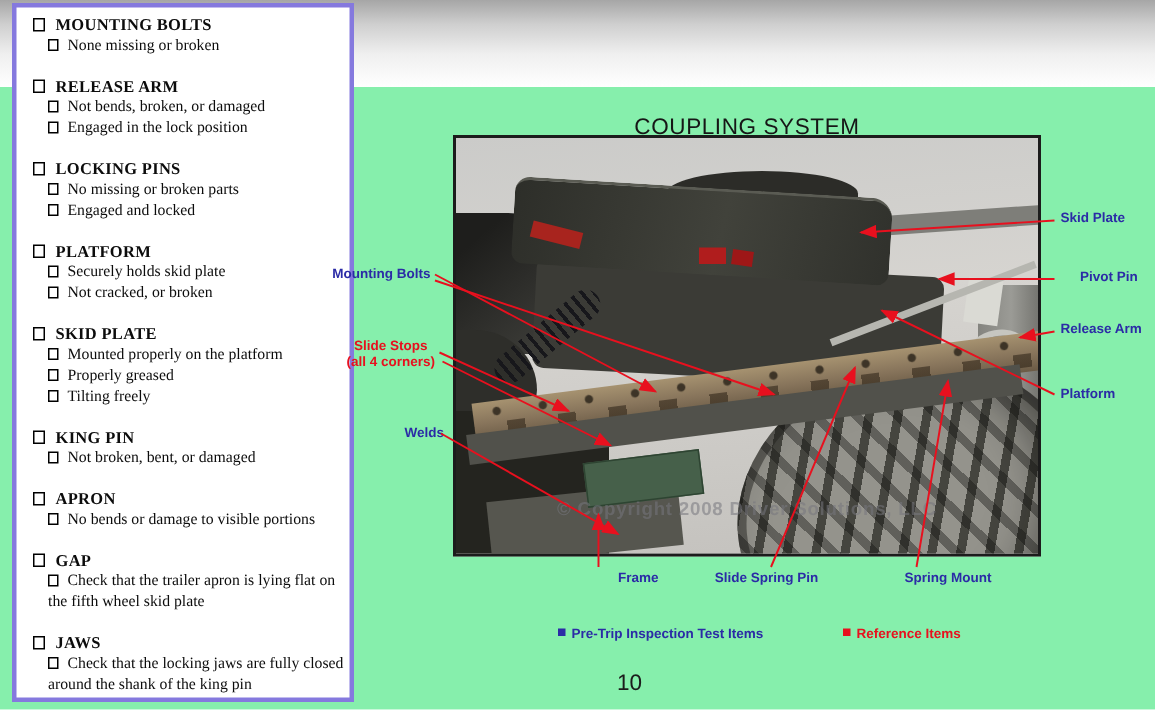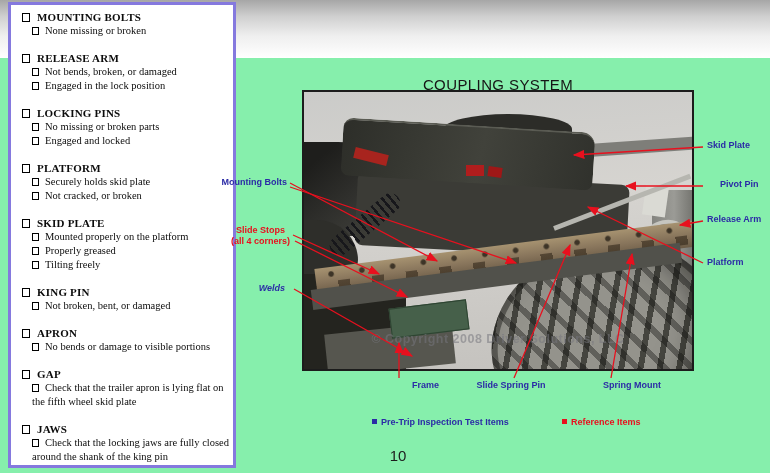--- a/index.html
+++ b/index.html
@@ -18,21 +18,21 @@
   .group { margin-bottom:13px; }
   .g-head { line-height:14px; font-weight:bold; font-size:11px; letter-spacing:.2px; }
   .g-item { line-height:14px; font-size:10.5px; margin-left:10px; }
   .cb { display:inline-block; width:8px; height:9px; border:1.4px solid #000;
         margin-right:7px; vertical-align:-1px; background:#fff; }
   .cb-sm { width:7px; height:8px; margin-right:6px; }
 
   
   .title { position:absolute; left:302px; top:56px; width:392px; text-align:center;
     font-size:15px; color:#161616; letter-spacing:.4px;margin-top:20px; }
-  .pagenum { position:absolute; left:368px; top:447px; width:60px; text-align:center;
+  .pagenum { position:absolute; left:368px; top:447px; width:60px; text-align:right;
     font-size:15px; color:#1c1c1c; }
 
   
   .photo { position:absolute; left:302px; top:90px; width:392px; height:281px;
     border:2px solid #1c1c1c; overflow:hidden; background:#cbcbc9; }
   .photo > div { position:absolute; }
   .pavement { inset:0; background:linear-gradient(175deg,#cbcbc9 0%,#d6d4d0 40%,#c3c1bd 100%); }
   .fender1 { left:-8px; top:50px; width:98px; height:94px;
     background:linear-gradient(140deg,#1e1e1c 20%,#3b3b37 80%);
     border-radius:0 85% 45% 0 / 0 95% 55% 0; }
@@ -91,21 +91,21 @@
   
   .lbl { position:absolute; font-size:9px; font-weight:bold; color:#2b2ba6;
     white-space:nowrap; line-height:11px; }
   .lbl.red { color:#e8101e;text-align:center; }
   .lbl-skid   { left:707px; top:140px; }
   .lbl-pivot  { left:707px; top:179px;padding-left:13px; }
   .lbl-release{ left:707px; top:214px; }
   .lbl-platform{ left:707px; top:257px; }
   .lbl-mounting{ right:483px; top:177px; }
   .lbl-slidestops{ right:480px; top:225px; text-align:right; }
-  .lbl-welds  { right:485px; top:283px;font-style:italic; }
+  .lbl-welds  { right:474px; top:283px; }
   .lbl-frame  { left:359px; top:380px; width:80px; text-align:right; }
   .lbl-slp    { left:451px; top:380px; width:120px; text-align:center; }
   .lbl-spring { left:561px; top:380px; width:100px; text-align:right; }
 
   
   .legend-item { position:absolute; top:417px; font-size:9px; font-weight:bold;
     white-space:nowrap; }
   .legend-item .sq { display:inline-block; width:5px; height:5px; margin-right:4px;
     vertical-align:1px; }
   .legend-blue { left:372px; color:#2b2ba6; } .legend-blue .sq { background:#2b2ba6; }

